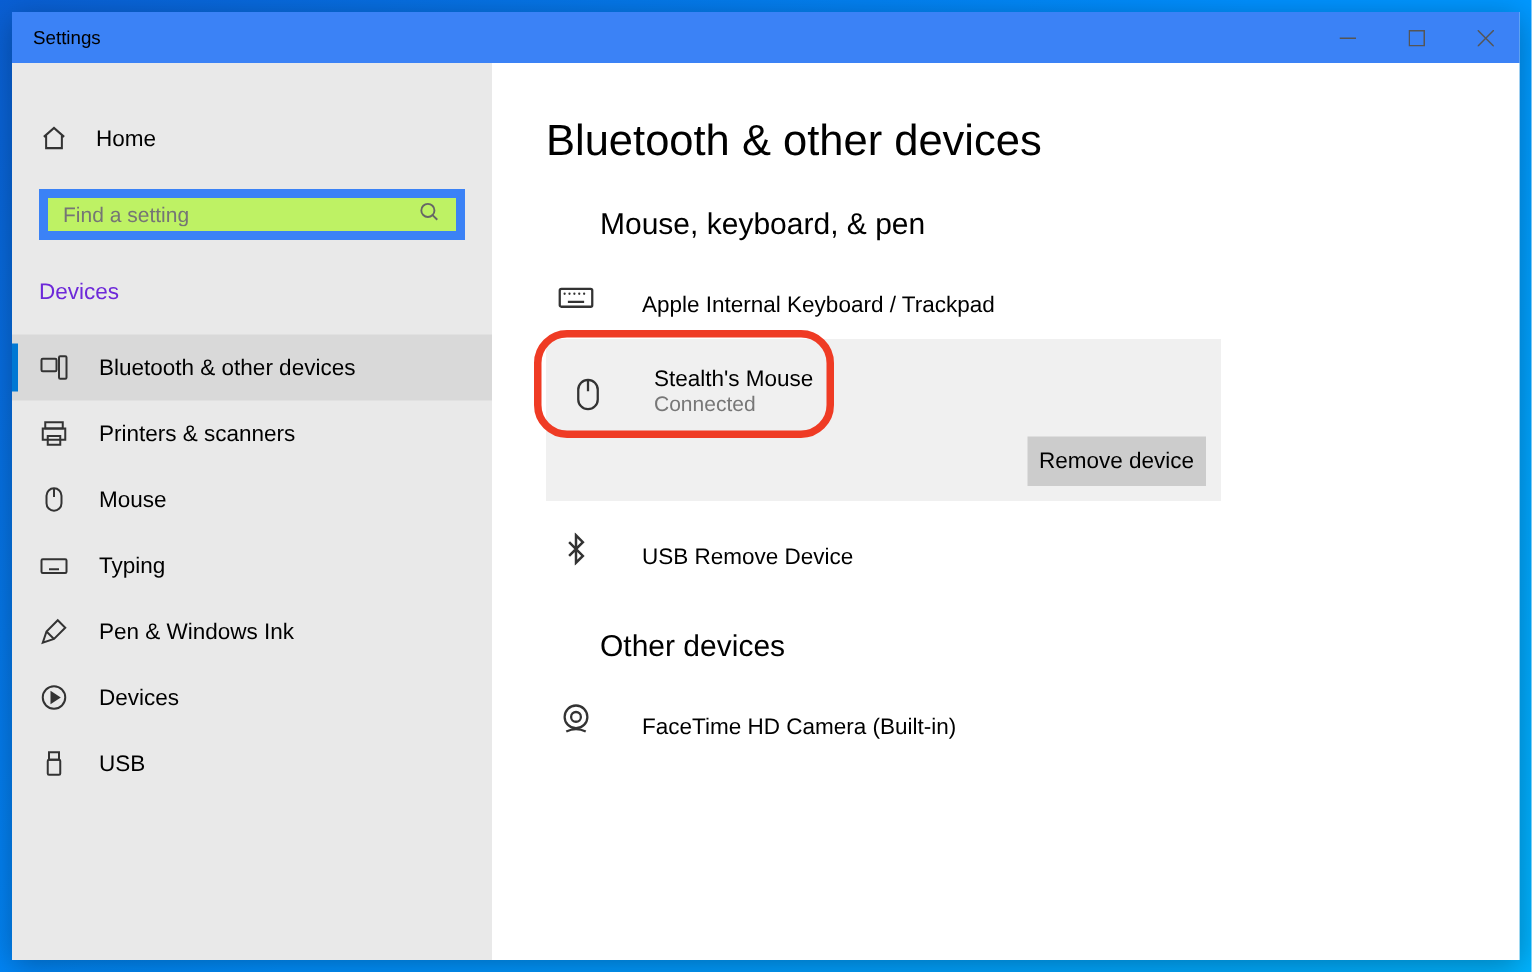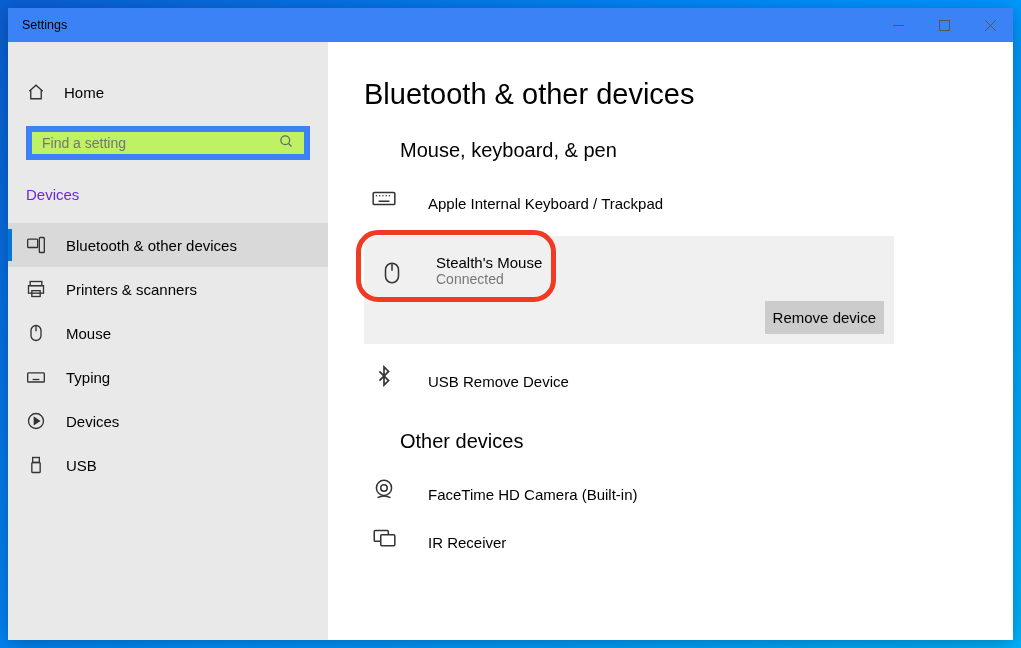--- a/index.html
+++ b/index.html
@@ -153,24 +153,24 @@
     width: 28px;
     height: 28px;
     display: flex;
     align-items: center;
     justify-content: center;
     flex-shrink: 0;
   }
   .device-text { display: flex; flex-direction: column; }
   .device-sub { color: #777; font-size: 14px; }
   .device-card {
-    width: 530px;
+    width: 450px;
     background: #f0f0f0;
     padding: 0;
-    margin-top: 14px;
+    margin-top: 4px;
     margin-bottom: 8px;
   }
   .device-card .device-row {
     padding: 18px 14px 14px 14px;
   }
   .device-card-actions {
     display: flex;
     justify-content: flex-end;
     padding: 0 10px 10px 10px;
   }
@@ -274,20 +274,29 @@
             <svg width="20" height="20" viewBox="0 0 24 24" fill="none" stroke="#333" stroke-width="1.6">
                 <rect x="2" y="7" width="20" height="11" rx="1"></rect>
                 <line x1="6" y1="11" x2="6" y2="11"></line>
                 <line x1="10" y1="11" x2="10" y2="11"></line>
                 <line x1="14" y1="11" x2="14" y2="11"></line>
                 <line x1="18" y1="11" x2="18" y2="11"></line>
                 <line x1="8" y1="15" x2="16" y2="15"></line>
               </svg>
           </span>
           <span>Typing</span>
+        </div>
+        <div class="nav-item">
+          <span class="nav-icon">
+            <svg width="20" height="20" viewBox="0 0 24 24" fill="none" stroke="#333" stroke-width="1.6">
+                <path d="M3 21 L6 12 L15 3 L21 9 L12 18 Z"></path>
+                <line x1="6" y1="12" x2="12" y2="18"></line>
+              </svg>
+          </span>
+          <span>Pen &amp; Windows Ink</span>
         </div>
         <div class="nav-item">
           <span class="nav-icon">
             <svg width="20" height="20" viewBox="0 0 24 24" fill="none" stroke="#333" stroke-width="1.6">
                 <circle cx="12" cy="12" r="9"></circle>
                 <path d="M10 8 L16 12 L10 16 Z" fill="#333"></path>
               </svg>
           </span>
           <span>Devices</span>
         </div>
@@ -359,24 +368,15 @@
         <span class="device-icon">
           <svg width="26" height="26" viewBox="0 0 24 24" fill="none" stroke="#333" stroke-width="1.4">
               <circle cx="12" cy="11" r="7"></circle>
               <circle cx="12" cy="11" r="3"></circle>
               <path d="M6 20 Q12 17 18 20"></path>
             </svg>
         </span>
         <span>FaceTime HD Camera (Built-in)</span>
       </div>
 
-      <div class="device-row">
-        <span class="device-icon">
-          <svg width="26" height="26" viewBox="0 0 24 24" fill="none" stroke="#333" stroke-width="1.4">
-              <rect x="3" y="6" width="13" height="10" rx="1"></rect>
-              <rect x="9" y="10" width="13" height="10" rx="1" fill="#fff"></rect>
-            </svg>
-        </span>
-        <span>IR Receiver</span>
-      </div>
     </div>
   </div>
 </div>
 
 </body></html>

